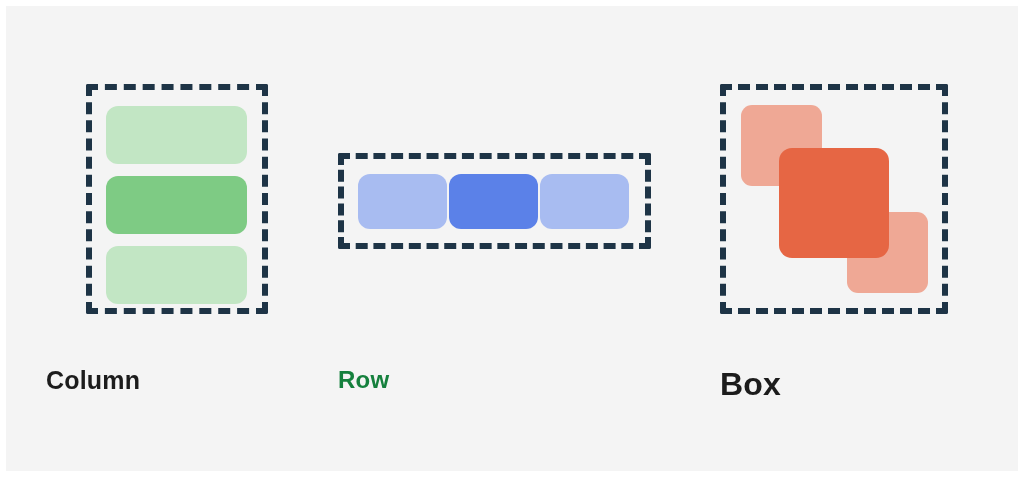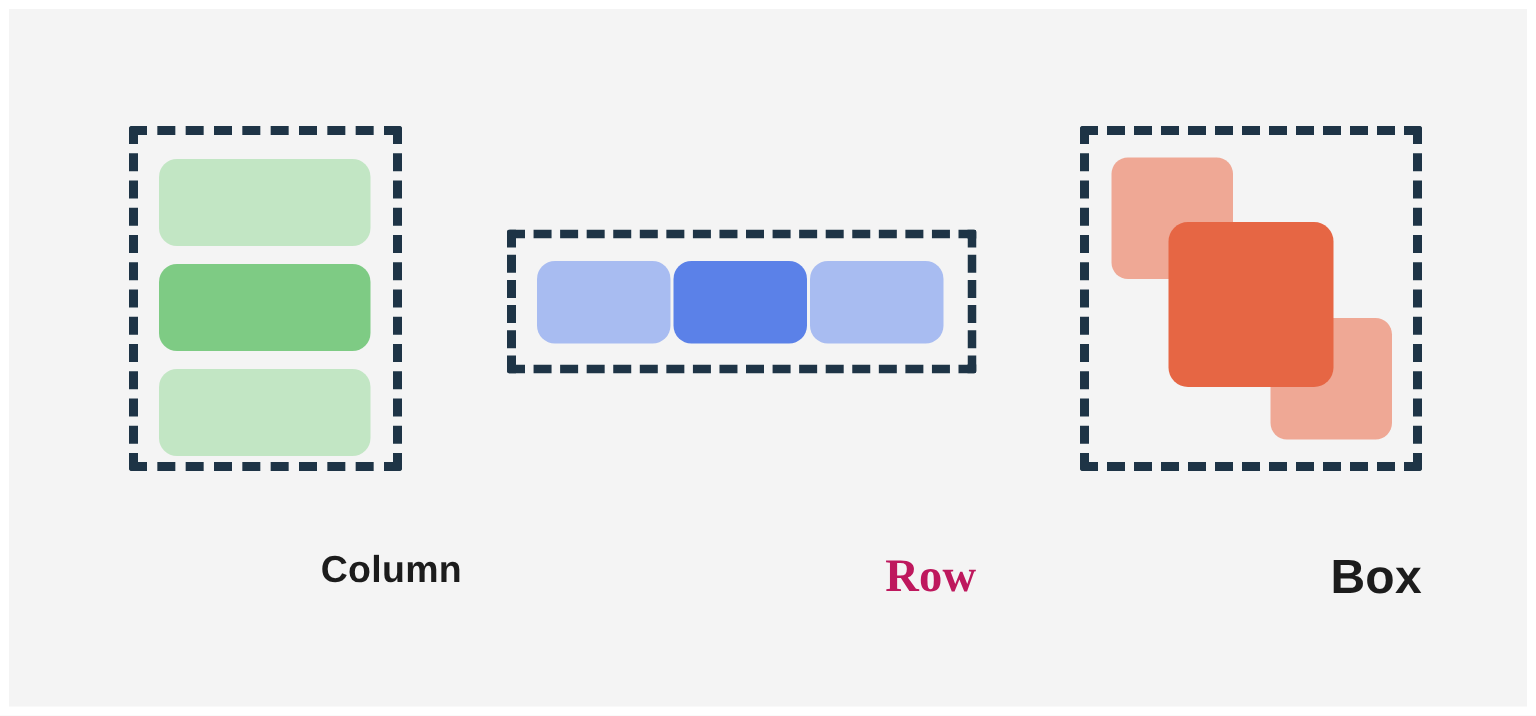--- a/index.html
+++ b/index.html
@@ -32,21 +32,21 @@
 
   .frame {
     position: absolute;
     box-sizing: border-box;
     border: 6px dashed #1e3446;
     border-radius: 2px;
   }
 
   .label {
     position: absolute;
-    text-align: right;
+    text-align: left;
     font-size: 25px;
     font-weight: bold;
     color: #1c1c1c;
     letter-spacing: 0.2px;
     white-space: nowrap;
   }
 
   
   .block {
     position: absolute;
@@ -94,21 +94,21 @@
     <div id="column-label" class="label" style="color: rgb(28, 28, 28); font-size: 25px; font-weight: bold;">Column</div>
   </div>
 
   <div class="group">
     <div id="row-frame" class="frame" style="border-color: rgb(30, 52, 70); border-style: dashed; border-width: 6px;"></div>
 
     <div id="row-block-1" class="block row-block" style="background: rgb(168, 188, 241);"></div>
     <div id="row-block-2" class="block row-block" style="background: rgb(91, 129, 232);"></div>
     <div id="row-block-3" class="block row-block" style="background: rgb(168, 188, 241);"></div>
 
-    <div id="row-label" class="label" style="color: #be185d; font-size: 31px; font-weight: bold; font-family: Liberation Serif, serif;">Row</div>
+    <div id="row-label" class="label" style="color: #15803d; font-size: 24px; font-weight: bold;">Row</div>
   </div>
 
   <div class="group">
     <div id="box-frame" class="frame" style="border-color: rgb(30, 52, 70); border-style: dashed; border-width: 6px;"></div>
 
     <div id="box-block-back" class="block" style="background: rgb(239, 168, 149);"></div>
     <div id="box-block-front2" class="block" style="background: rgb(239, 168, 149);"></div>
     <div id="box-block-main" class="block" style="background: rgb(230, 102, 68);"></div>
 
     <div id="box-label" class="label" style="color: rgb(28, 28, 28); font-size: 32px; font-weight: bold;">Box</div>

